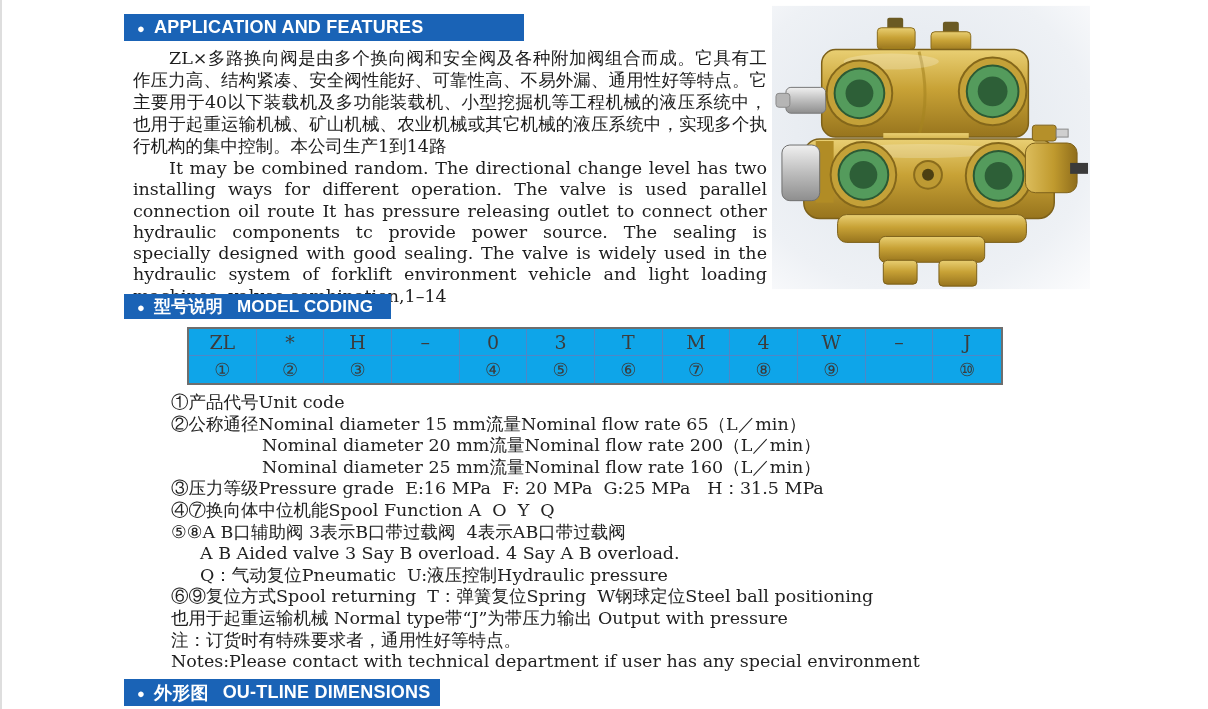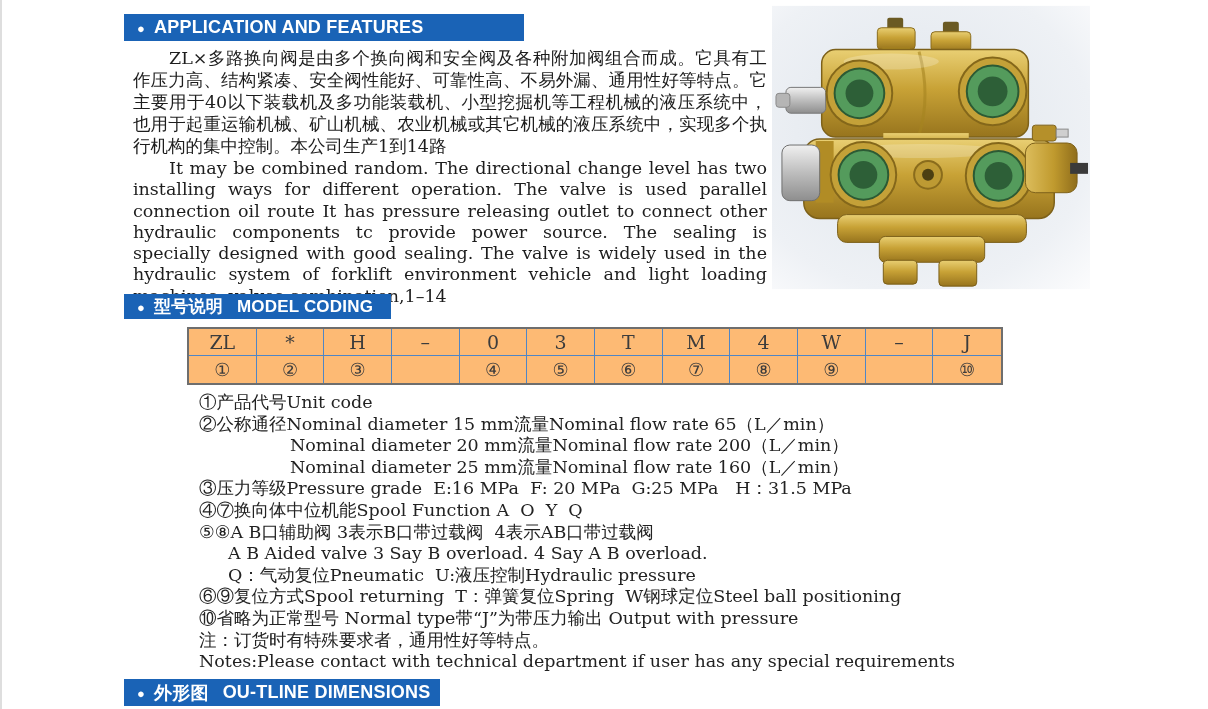--- a/index.html
+++ b/index.html
@@ -21,35 +21,35 @@
   .bar-zh{margin-right:14px;}
   .para{
     position:absolute;left:133px;width:634px;text-align:justify;
   }
   .para-zh{top:47px;font-size:17.5px;line-height:22px;text-indent:36px;}
   .para-en{top:158px;font-size:17.5px;line-height:21.3px;text-indent:36px;}
   .photo{position:absolute;left:772px;top:5px;width:318px;height:285px;}
   .model-table{
     position:absolute;left:187px;top:327px;width:816px;
     display:grid;grid-template-columns:repeat(12,1fr);
-    border:2px solid #6e6e6e;box-sizing:border-box;background:#fdba74;
+    border:2px solid #6e6e6e;box-sizing:border-box;background:#0ea5e9;
   }
   .mt-cell{
     box-sizing:border-box;height:27px;display:flex;align-items:center;justify-content:center;
     border-right:1px solid var(--table_border,#4f86c6);
     font-size:19px;color:#3c3c3c;
   }
   .mt-cell.row1{border-bottom:1px solid var(--table_border,#4f86c6);}
   .mt-cell.last{border-right:none;}
   .mt-cell.idx{font-size:18px;}
   .notes{
     position:absolute;left:171px;top:392px;width:700px;
     font-size:17.5px;line-height:21.6px;color:#222;
   }
-  .note-line{white-space:pre;margin-left:28px;}
+  .note-line{white-space:pre;}
   .indent-a{padding-left:91px;}
   .indent-b{padding-left:29px;}
 </style>
 </head>
 <body>
 
 <div class="page">
   <div class="page-edge"></div>
 
   <div class="section-bar bar-application">
@@ -183,23 +183,23 @@
     <div class="note-line">①产品代号Unit code</div>
     <div class="note-line">②公称通径Nominal diameter 15 mm流量Nominal flow rate 65（L／min）</div>
     <div class="note-line indent-a">Nominal diameter 20 mm流量Nominal flow rate 200（L／min）</div>
     <div class="note-line indent-a">Nominal diameter 25 mm流量Nominal flow rate 160（L／min）</div>
     <div class="note-line">③压力等级Pressure grade  E:16 MPa  F: 20 MPa  G:25 MPa   H：31.5 MPa</div>
     <div class="note-line">④⑦换向体中位机能Spool Function A  O  Y  Q</div>
     <div class="note-line">⑤⑧A B口辅助阀 3表示B口带过载阀  4表示AB口带过载阀</div>
     <div class="note-line indent-b">A B Aided valve 3 Say B overload. 4 Say A B overload.</div>
     <div class="note-line indent-b">Q：气动复位Pneumatic  U:液压控制Hydraulic pressure</div>
     <div class="note-line">⑥⑨复位方式Spool returning  T：弹簧复位Spring  W钢球定位Steel ball positioning</div>
-    <div class="note-line">⑩省略为正常型号 Normal type带“J”为带压力输出 Output with pressure</div>
+    <div class="note-line">也用于起重运输机械 Normal type带“J”为带压力输出 Output with pressure</div>
     <div class="note-line">注：订货时有特殊要求者，通用性好等特点。</div>
-    <div class="note-line">Notes:Please contact with technical department if user has any special requirements</div>
+    <div class="note-line">Notes:Please contact with technical department if user has any special environment</div>
   </div>
 
   <div class="section-bar bar-outline">
     <span class="bar-bullet">●</span>
     <span class="bar-zh">外形图</span>
     <span>OU-TLINE DIMENSIONS</span>
   </div>
 </div>
 
 </body></html>

